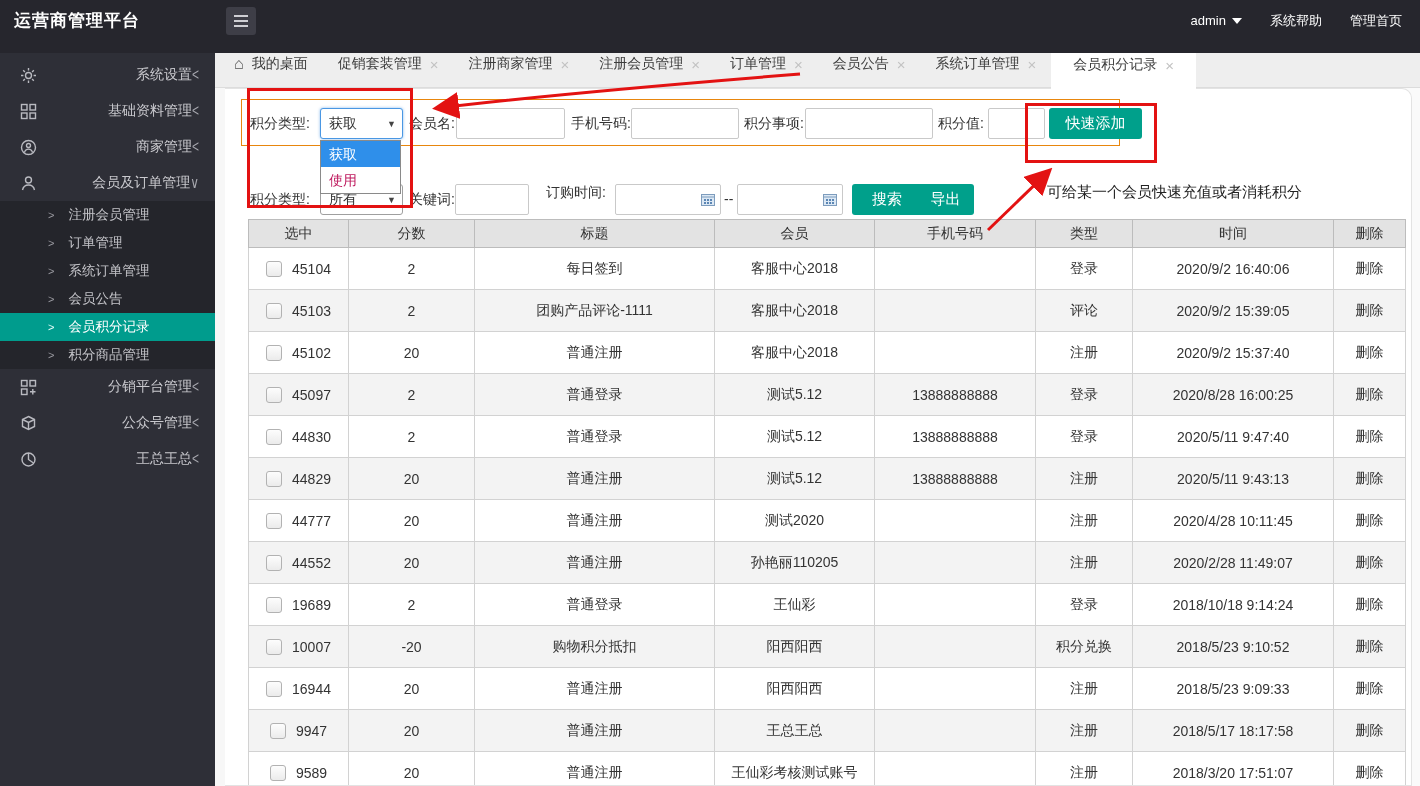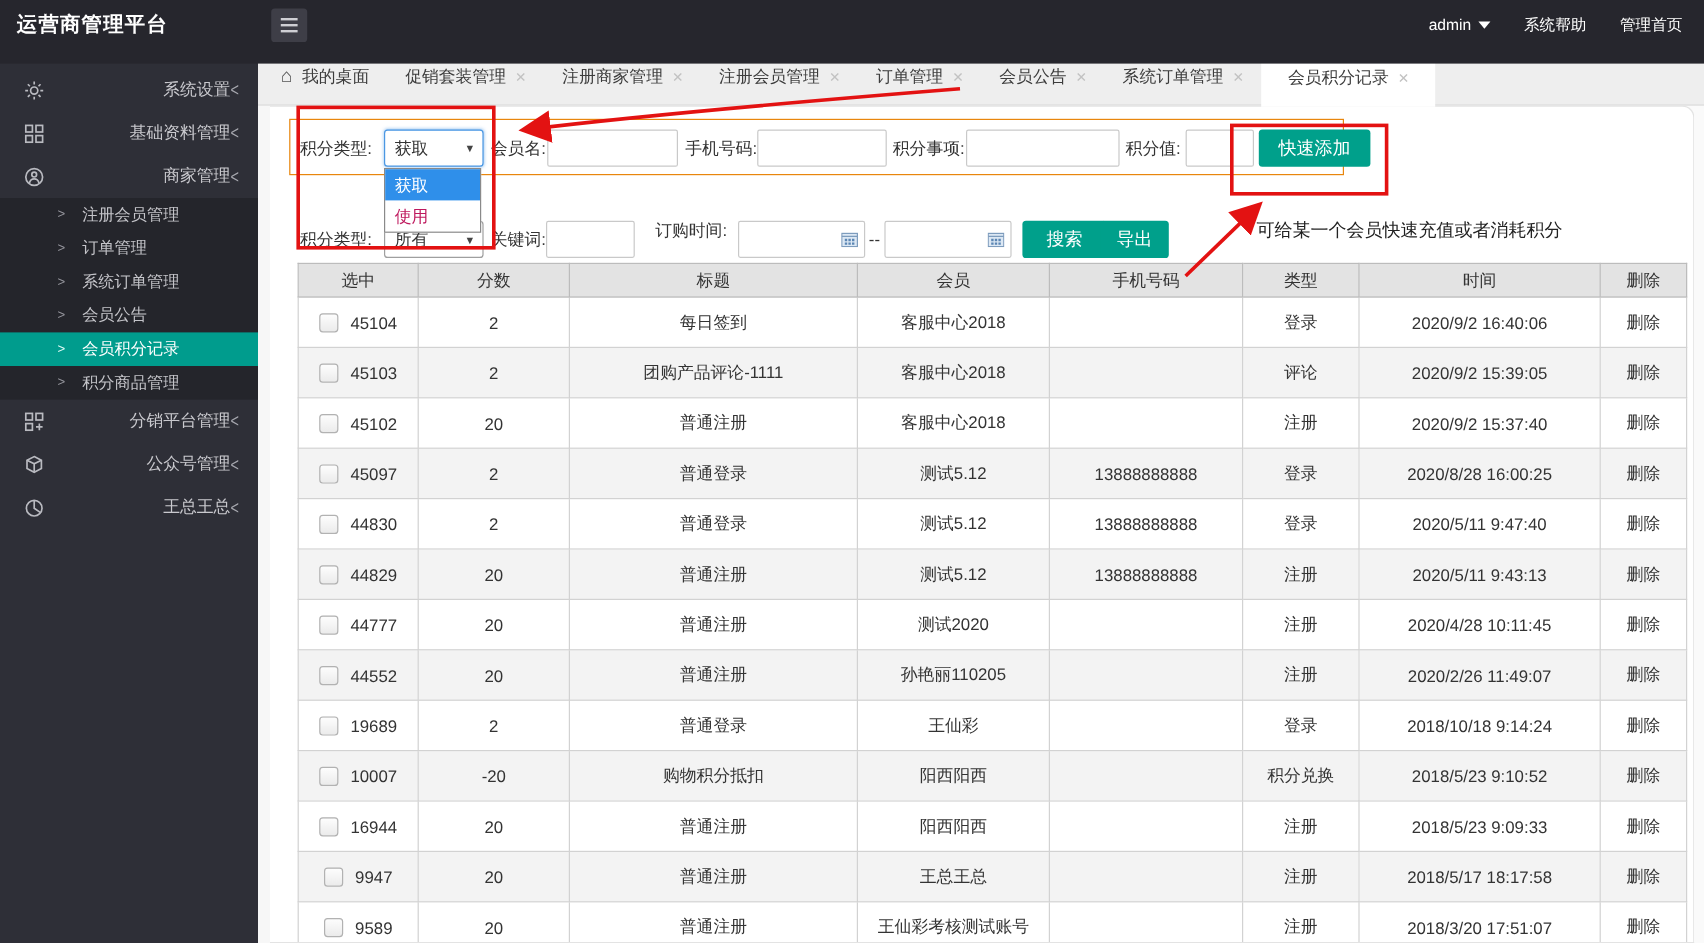--- a/index.html
+++ b/index.html
@@ -119,20 +119,30 @@
     <div class="side-item">
       <span class="s-ico">
         <svg class="sico" width="17" height="17" viewBox="0 0 17 17">
             <circle cx="8.5" cy="8.5" r="7"></circle>
             <circle cx="8.5" cy="6.5" r="2"></circle>
             <path d="M4.5 13.5c.6-2.4 2.2-3.4 4-3.4s3.4 1 4 3.4"></path>
           </svg>
       </span>
       <span class="s-lbl">商家管理</span>
       <span class="s-chev">&lt;</span>
+    </div>
+    <div class="side-item">
+      <span class="s-ico">
+        <svg class="sico" width="17" height="17" viewBox="0 0 17 17">
+            <circle cx="8.5" cy="5" r="3"></circle>
+            <path d="M2.5 15c.8-3.6 3-5 6-5s5.2 1.4 6 5"></path>
+          </svg>
+      </span>
+      <span class="s-lbl">会员及订单管理</span>
+      <span class="s-chev">∨</span>
     </div>
     <div class="submenu">
       <div class="sub-item">
           <span class="s-arrow">&gt;</span>
           <span>注册会员管理</span>
         </div>
       <div class="sub-item">
           <span class="s-arrow">&gt;</span>
           <span>订单管理</span>
         </div>
@@ -412,21 +422,21 @@
               <div class="c-check">
                 <span class="cbx"></span>
                 <span>44552</span>
               </div>
             </td>
             <td>20</td>
             <td>普通注册</td>
             <td>孙艳丽110205</td>
             <td></td>
             <td>注册</td>
-            <td>2020/2/26 11:49:07</td>
+            <td>2020/2/28 11:49:07</td>
             <td class="c-del">删除</td>
           </tr>
           <tr>
             <td class="cell-check">
               <div class="c-check">
                 <span class="cbx"></span>
                 <span>19689</span>
               </div>
             </td>
             <td>2</td>

